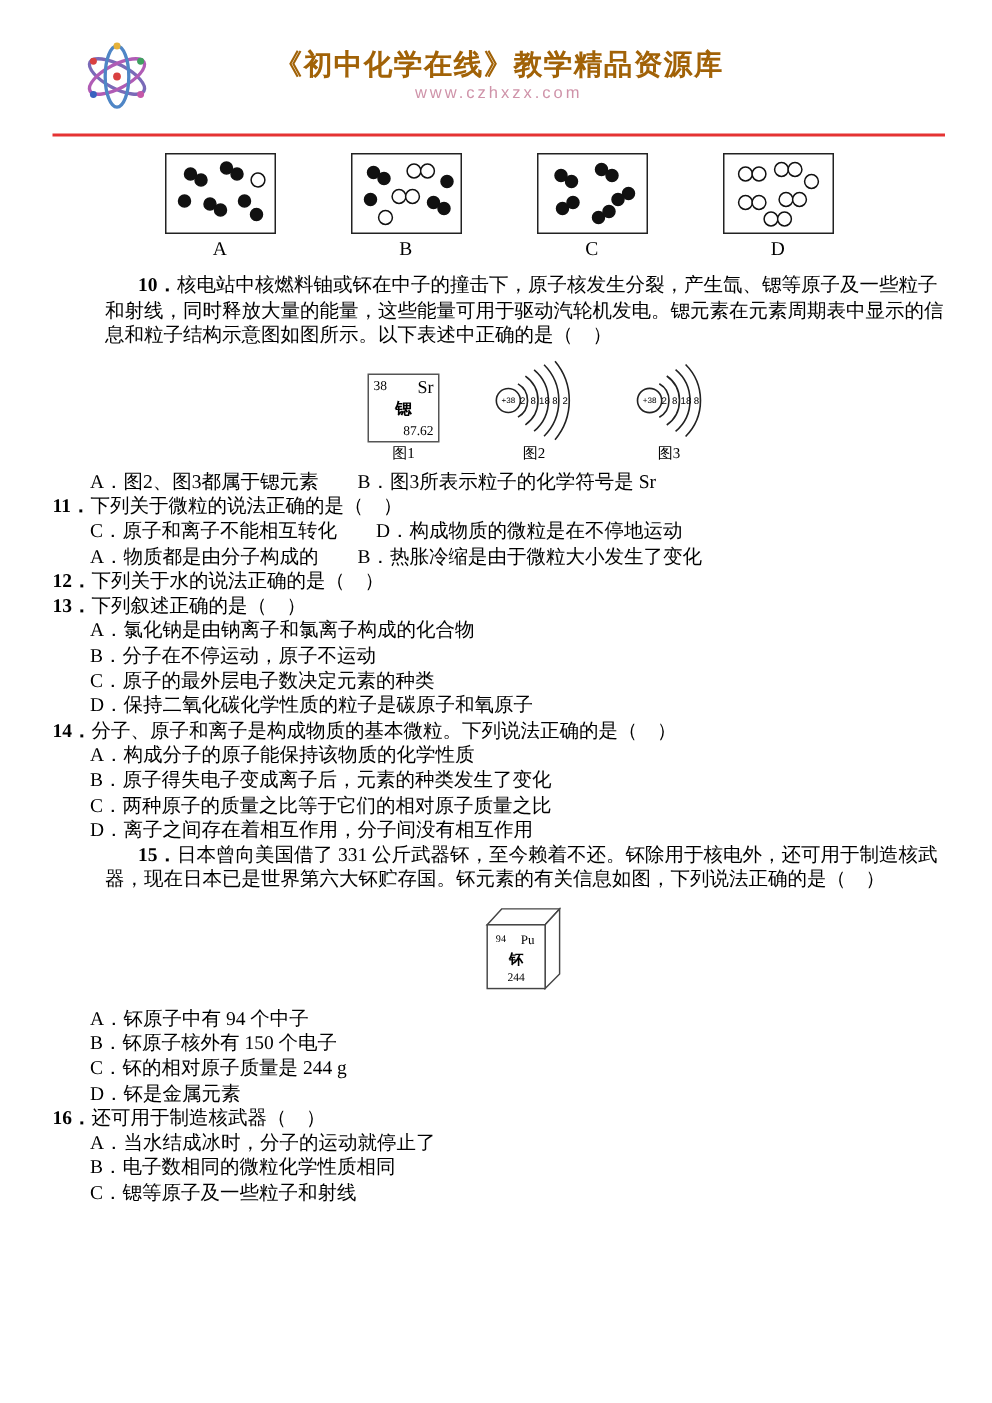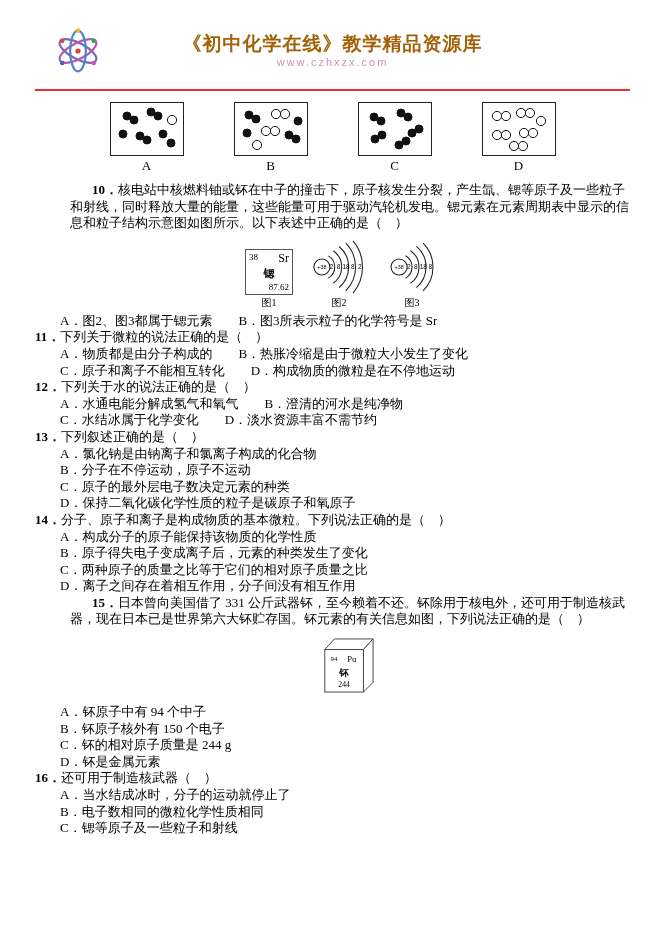--- a/index.html
+++ b/index.html
@@ -32,21 +32,21 @@
   
   .question{margin:0;}
   .qtext{margin:0;line-height:16.6px;}
   .qtext.indent{text-indent:22px;margin-left:35px;}
   .qtext.top{margin-top:9px;}
   .qnum{font-weight:bold;}
   .opts{padding-left:25px;}
   .opts p{margin:0;line-height:16.6px;}
 
   
-  .sr-fig{display:flex;align-items:flex-end;gap:15px;margin:7px 0 4px 210px;}
+  .sr-fig{display:flex;align-items:flex-end;gap:32px;margin:7px 0 4px 210px;}
   .fig-col{display:flex;flex-direction:column;align-items:center;}
   .fig-caption{font-size:10px;line-height:13px;margin-top:1px;}
   .el-tile{
     width:48px;height:46px;border:1px solid #555;box-sizing:border-box;
     display:flex;flex-direction:column;justify-content:space-between;
     padding:2px 3px;background:#fff;
   }
   .el-row1{display:flex;justify-content:space-between;align-items:flex-start;}
   .el-num{font-size:9px;line-height:10px;}
   .el-sym{font-size:12px;line-height:12px;}
@@ -209,31 +209,27 @@
     </div>
 
     <div class="opts">
       <p>A．图2、图3都属于锶元素　　B．图3所表示粒子的化学符号是 Sr</p>
     </div>
   </div>
 
   <div class="question">
     <p class="qtext"><span class="qnum">11．</span><span>下列关于微粒的说法正确的是（　）</span></p>
     <div class="opts">
+      <p>C．原子和离子不能相互转化　　D．构成物质的微粒是在不停地运动</p>
       <p>A．物质都是由分子构成的　　B．热胀冷缩是由于微粒大小发生了变化</p>
-      <p>C．原子和离子不能相互转化　　D．构成物质的微粒是在不停地运动</p>
     </div>
   </div>
 
   <div class="question">
     <p class="qtext"><span class="qnum">12．</span><span>下列关于水的说法正确的是（　）</span></p>
-    <div class="opts">
-      <p>A．水通电能分解成氢气和氧气　　B．澄清的河水是纯净物</p>
-      <p>C．水结冰属于化学变化　　D．淡水资源丰富不需节约</p>
-    </div>
   </div>
 
   <div class="question">
     <p class="qtext"><span class="qnum">13．</span><span>下列叙述正确的是（　）</span></p>
     <div class="opts">
       <p>A．氯化钠是由钠离子和氯离子构成的化合物</p>
       <p>B．分子在不停运动，原子不运动</p>
       <p>C．原子的最外层电子数决定元素的种类</p>
       <p>D．保持二氧化碳化学性质的粒子是碳原子和氧原子</p>
     </div>

